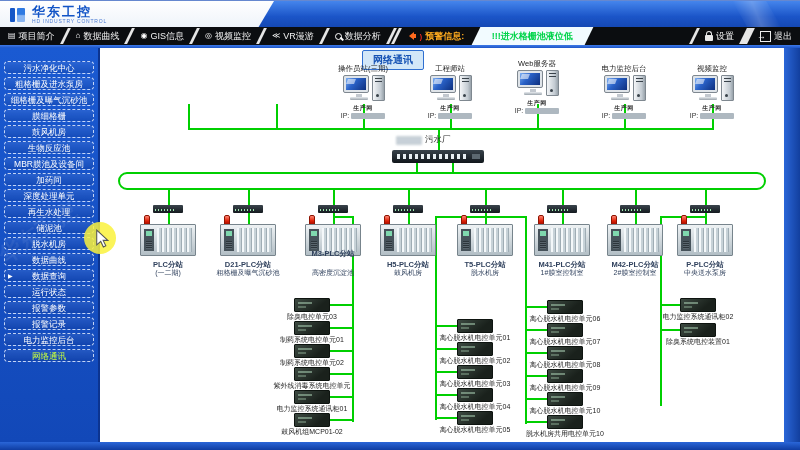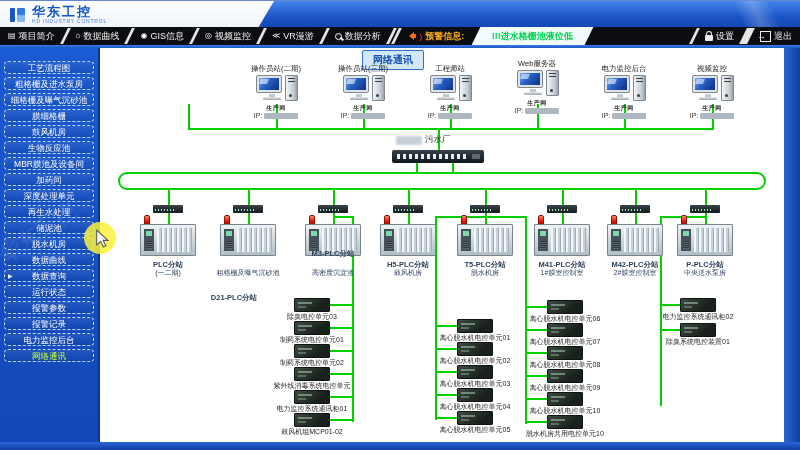--- a/index.html
+++ b/index.html
@@ -172,21 +172,21 @@
     <div class="menu-item">
       <span class="exit-icon"></span>
       <span>退出</span>
     </div>
   </div>
 
   <div id="blue-line"></div>
 
   <div id="sidebar">
     <span class="wm">华东工控</span>
-  <div class="sb-btn"><span>工艺流程图</span></div>
+  <div class="sb-btn"><span>污水净化中心</span></div>
       <div class="sb-btn"><span>粗格栅及进水泵房</span></div>
       <div class="sb-btn"><span>细格栅及曝气沉砂池</span></div>
       <div class="sb-btn"><span>膜细格栅</span></div>
       <div class="sb-btn"><span>鼓风机房</span></div>
       <div class="sb-btn"><span>生物反应池</span></div>
       <div class="sb-btn"><span>MBR膜池及设备间</span></div>
       <div class="sb-btn"><span>加药间</span></div>
       <div class="sb-btn"><span>深度处理单元</span></div>
       <div class="sb-btn"><span>再生水处理</span></div>
       <div class="sb-btn"><span>储泥池</span></div>
@@ -256,25 +256,20 @@
         <div class="gl" style="left: 425px; top: 373px; width: 22px; height: 2px;"></div>
         <div class="gl" style="left: 560px; top: 256px; width: 20px; height: 2px;"></div>
         <div class="gl" style="left: 560px; top: 281px; width: 20px; height: 2px;"></div>
       </div>
     <div id="ring"></div>
     <div id="main-switch"></div>
     <div id="plant-label">
       <span class="redact sw"></span>
       <span>污水厂</span>
     </div>
-      <div class="ws" style="left: 131px; top: 16px;"><div class="ws-label">操作员站(二期)</div><div class="ws-icon"><span class="mon">
-            <i class="scr"></i>
-            <i class="neck"></i>
-            <i class="base"></i>
-          </span><span class="tower"></span></div><div class="ws-net">生产网</div><div class="ws-ip"><span>IP:</span><span class="redact-ip"></span></div></div>
       <div class="ws" style="left: 305px; top: 16px;"><div class="ws-label">工程师站</div><div class="ws-icon"><span class="mon">
             <i class="scr"></i>
             <i class="neck"></i>
             <i class="base"></i>
           </span><span class="tower"></span></div><div class="ws-net">生产网</div><div class="ws-ip"><span>IP:</span><span class="redact-ip"></span></div></div>
       <div class="ws" style="left: 218px; top: 16px;"><div class="ws-label">操作员站(三期)</div><div class="ws-icon"><span class="mon">
             <i class="scr"></i>
             <i class="neck"></i>
             <i class="base"></i>
           </span><span class="tower"></span></div><div class="ws-net">生产网</div><div class="ws-ip"><span>IP:</span><span class="redact-ip"></span></div></div>
@@ -300,21 +295,21 @@
         <span class="slots"></span>
       </div>
       <div class="plc-name" style="left: 23px; top: 212px;">PLC分站</div>
       <div class="plc-loc" style="left: 23px; top: 221px;">(一二期)</div>
       <div class="sswitch" style="left: 133px; top: 157px;"></div>
       <div class="beacon" style="left: 124px; top: 167px;"></div>
       <div class="plc-rack" style="left: 120px; top: 176px;">
         <span class="mod"></span>
         <span class="slots"></span>
       </div>
-      <div class="plc-name" style="left: 89px; top: 212px; margin-top: 33px;">D21-PLC分站</div>
+      <div class="plc-name" style="left: 103px; top: 212px;">D21-PLC分站</div>
       <div class="plc-loc" style="left: 103px; top: 221px;">粗格栅及曝气沉砂池</div>
       <div class="sswitch" style="left: 218px; top: 157px;"></div>
       <div class="beacon" style="left: 209px; top: 167px;"></div>
       <div class="plc-rack" style="left: 205px; top: 176px;">
         <span class="mod"></span>
         <span class="slots"></span>
       </div>
       <div class="plc-name" style="left: 188px; top: 201px;">M3-PLC分站</div>
       <div class="plc-loc" style="left: 188px; top: 221px;">高密度沉淀池</div>
       <div class="sswitch" style="left: 293px; top: 157px;"></div>

